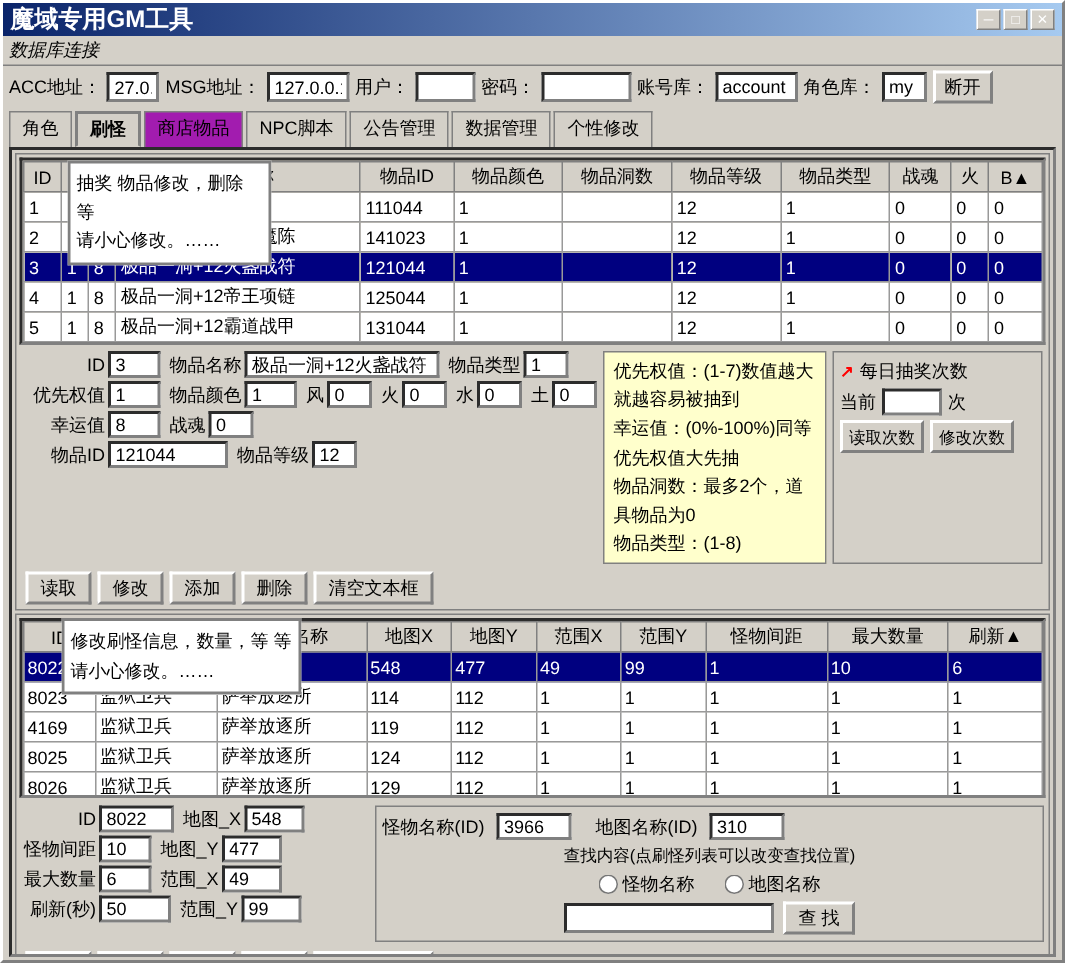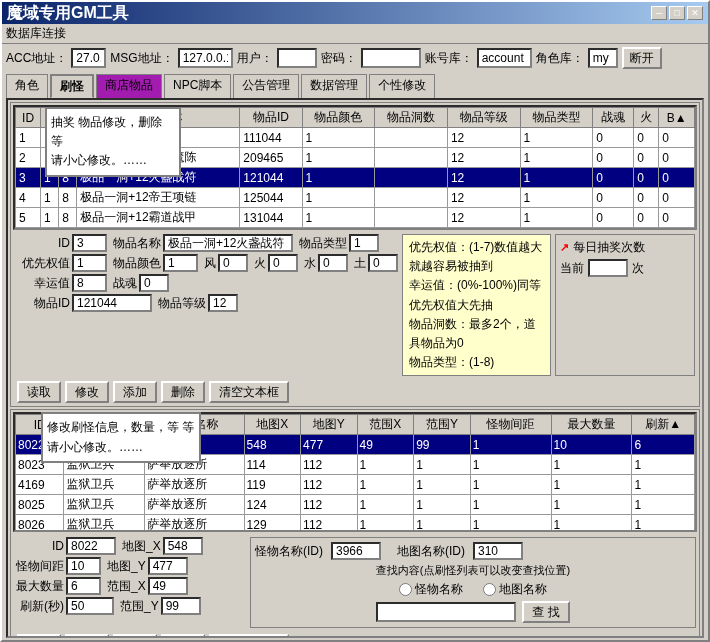--- a/index.html
+++ b/index.html
@@ -5,21 +5,21 @@
     * { box-sizing: border-box; margin: 0; padding: 0; font-family: 'SimSun', '宋体', sans-serif; font-size: 12px; }
     body { width: 710px; height: 642px; overflow: hidden; background: #d4d0c8; }
     
     .window { width: 710px; height: 642px; background: #d4d0c8; border: 2px solid #ffffff; border-right-color: #808080; border-bottom-color: #808080; display: flex; flex-direction: column; }
     
     .title-bar { background: linear-gradient(to right, #0a246a, #a6caf0); color: white; padding: 3px 5px; display: flex; justify-content: space-between; align-items: center; height: 22px; flex-shrink: 0; }
     .title-text { font-size: 16px; font-weight: bold; }
     .title-buttons { display: flex; gap: 2px; }
     .title-btn { width: 16px; height: 14px; background: #d4d0c8; border: 1px solid #ffffff; border-right-color: #808080; border-bottom-color: #808080; font-size: 9px; display: flex; align-items: center; justify-content: center; cursor: pointer; }
     
-    .menu-bar { background: #d4d0c8; padding: 2px 4px; display: flex; gap: 8px; border-bottom: 1px solid #808080; flex-shrink: 0; height: 20px; align-items: center; }
+    .menu-bar { background: #d4d0c8; padding: 2px 4px; display: flex; gap: 8px; border-bottom: 1px solid #808080; flex-shrink: 0; height: 20px; align-items: center; font-style: italic; }
     .menu-item { font-size: 12px; cursor: pointer; }
     
     .toolbar { background: #d4d0c8; padding: 3px 4px; display: flex; align-items: center; gap: 4px; flex-shrink: 0; height: 28px; }
     .toolbar-label { font-size: 12px; }
     .toolbar-input { height: 20px; border: 2px inset #808080; background: white; padding: 1px 3px; font-size: 12px; }
     .toolbar-btn { height: 22px; padding: 1px 6px; background: #d4d0c8; border: 2px solid; border-top-color: #ffffff; border-left-color: #ffffff; border-right-color: #808080; border-bottom-color: #808080; font-size: 12px; cursor: pointer; }
     .tab { padding: 2px 8px; background: #d4d0c8; border: 1px solid #808080; border-bottom: none; font-size: 12px; cursor: pointer; text-align: right; }
     .tab.active { background: #d4d0c8; border-top: 2px solid #ffffff; font-weight: bold; }
     
     .item-table { width: 100%; border-collapse: collapse; font-size: 11px; }
@@ -126,21 +126,21 @@
                 <td>1</td>
                 <td>0</td>
                 <td>0</td>
                 <td>0</td>
             </tr>
             <tr>
               <td>2</td>
                 <td>1</td>
                 <td>8</td>
                 <td>极品一洞+12星虚魔陈</td>
-                <td>209465</td>
+                <td>141023</td>
                 <td>1</td>
                 <td></td>
                 <td>12</td>
                 <td>1</td>
                 <td>0</td>
                 <td>0</td>
                 <td>0</td>
             </tr>
             <tr class="selected">
               <td>3</td>
@@ -251,20 +251,24 @@
         <div style="border:1px solid #808080; padding:4px; background:#d4d0c8; font-size:12px; min-width:140px;">
           <div style="display:flex; align-items:center; gap:4px; margin-bottom:3px;">
             <span style="color:red; font-weight:bold; font-size:11px;">↗</span>
             <span>每日抽奖次数</span>
           </div>
           <div style="display:flex; align-items:center; gap:4px; margin-bottom:3px;">
             <span>当前</span>
             <input class="form-input" value="" style="width: 40px; height: 18px;">
             <span>次</span>
           </div>
+          <div style="display:flex; gap:4px;">
+            <button class="action-btn" style="font-size:11px; padding:1px 4px;">读取次数</button>
+            <button class="action-btn" style="font-size:11px; padding:1px 4px;">修改次数</button>
+          </div>
         </div>
       </div>
 
       <div class="action-btns">
         <button class="action-btn">读取</button>
         <button class="action-btn">修改</button>
         <button class="action-btn">添加</button>
         <button class="action-btn">删除</button>
         <button class="action-btn">清空文本框</button>
       </div>

